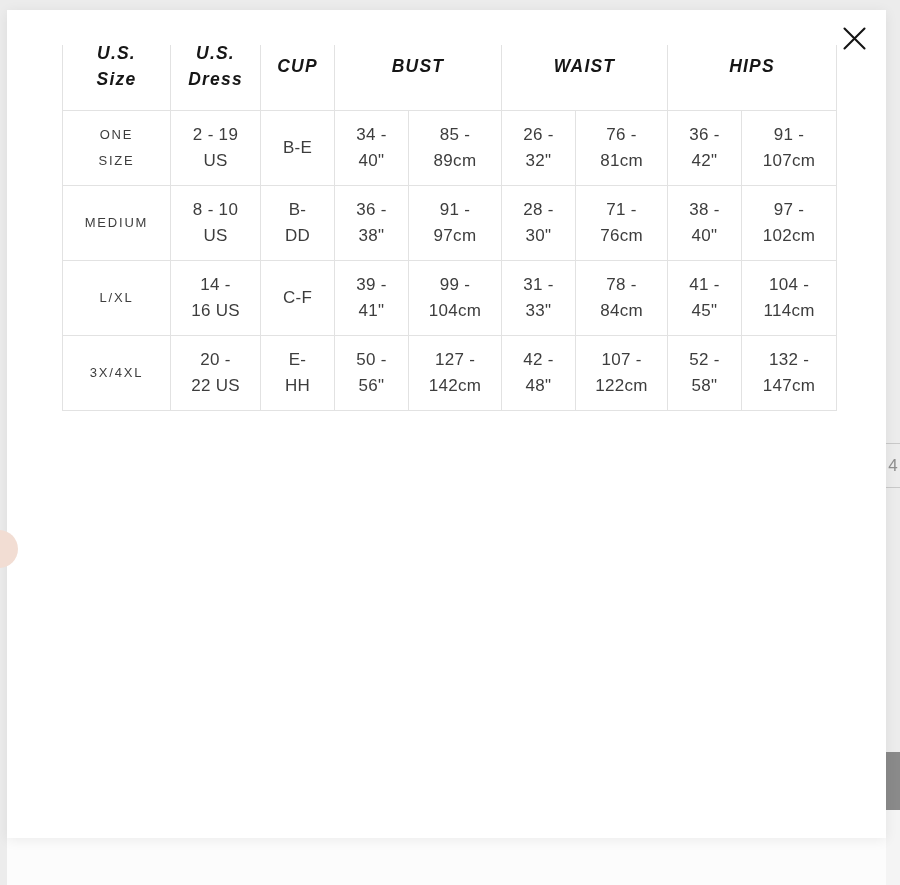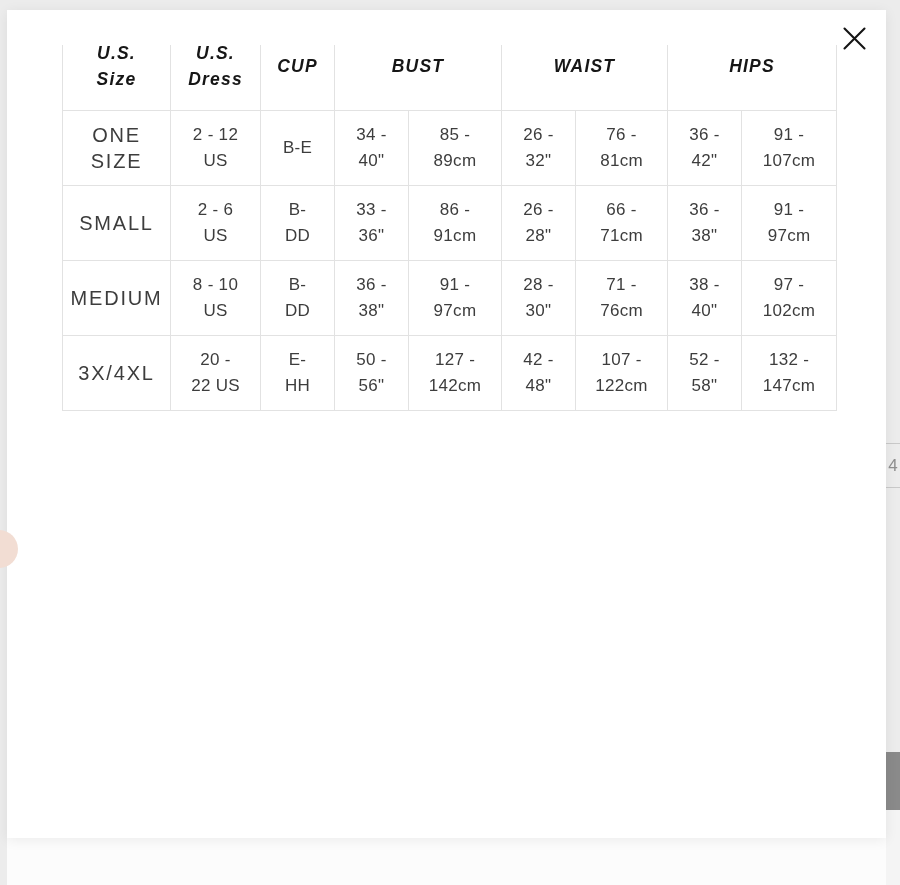--- a/index.html
+++ b/index.html
@@ -38,21 +38,21 @@
   .table-clip{position:absolute;left:55px;top:35px;width:776px;height:793px;overflow:hidden;}
   table.size-table{border-collapse:collapse;table-layout:fixed;width:774px;margin-top:-24px;}
   col.c0{width:108px;} col.c1{width:90px;} col.c2{width:74px;} col.c3{width:74px;}
   col.c4{width:93px;} col.c5{width:74px;} col.c6{width:92px;} col.c7{width:74px;} col.c8{width:95px;}
   .size-table th,.size-table td{border:1px solid var(--border);text-align:center;vertical-align:middle;
     white-space:pre-line;}
   .size-table th{height:89px;font-style:italic;font-weight:bold;font-size:17.5px;line-height:26px;
     color:var(--header-text);letter-spacing:1.2px;}
   .size-table td{height:75px;font-size:17px;line-height:26px;color:var(--text);letter-spacing:0.3px;
     padding:4px 6px;}
-  .size-table td.size-name{letter-spacing:1.8px;font-size:20px;}
+  .size-table td.size-name{letter-spacing:1.8px;font-size:13px;}
 </style>
 </head>
 <body>
 
 <div class="page">
 
   <div class="bottom-band"></div>
 
   <div class="right-strip">
     <div class="bg-row-fragment">
@@ -93,73 +93,72 @@
               <th colspan="1">CUP</th>
               <th colspan="2">BUST</th>
               <th colspan="2">WAIST</th>
               <th colspan="2">HIPS</th>
             </tr>
         </thead>
         <tbody>
             <tr>
               <td class="size-name">ONE
 SIZE</td>
-              <td>2 - 12
+              <td>2 - 19
 US</td>
               <td>B-E</td>
               <td>34 -
 40"</td>
               <td>85 -
 89cm</td>
               <td>26 -
 32"</td>
               <td>76 -
 81cm</td>
               <td>36 -
 42"</td>
               <td>91 -
 107cm</td>
-            </tr>
-            <tr>
-              <td class="size-name">SMALL</td>
-              <td>2 - 6
-US</td>
-              <td>B-
-DD</td>
-              <td>33 -
-36"</td>
-              <td>86 -
-91cm</td>
-              <td>26 -
-28"</td>
-              <td>66 -
-71cm</td>
-              <td>36 -
-38"</td>
-              <td>91 -
-97cm</td>
             </tr>
             <tr>
               <td class="size-name">MEDIUM</td>
               <td>8 - 10
 US</td>
               <td>B-
 DD</td>
               <td>36 -
 38"</td>
               <td>91 -
 97cm</td>
               <td>28 -
 30"</td>
               <td>71 -
 76cm</td>
               <td>38 -
 40"</td>
               <td>97 -
 102cm</td>
+            </tr>
+            <tr>
+              <td class="size-name">L/XL</td>
+              <td>14 -
+16 US</td>
+              <td>C-F</td>
+              <td>39 -
+41"</td>
+              <td>99 -
+104cm</td>
+              <td>31 -
+33"</td>
+              <td>78 -
+84cm</td>
+              <td>41 -
+45"</td>
+              <td>104 -
+114cm</td>
             </tr>
             <tr>
               <td class="size-name">3X/4XL</td>
               <td>20 -
 22 US</td>
               <td>E-
 HH</td>
               <td>50 -
 56"</td>
               <td>127 -

